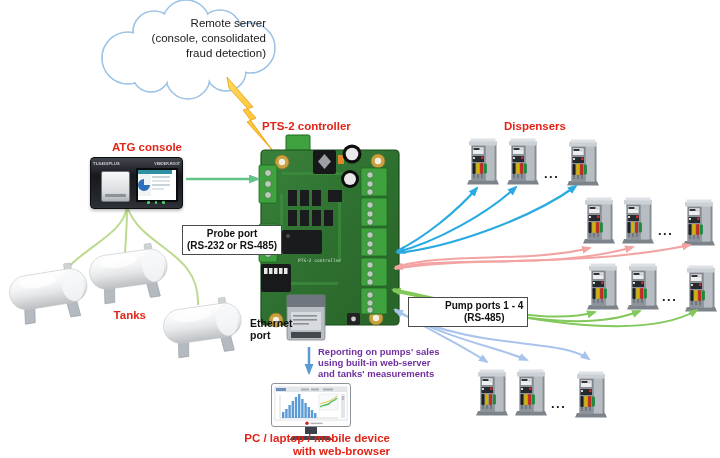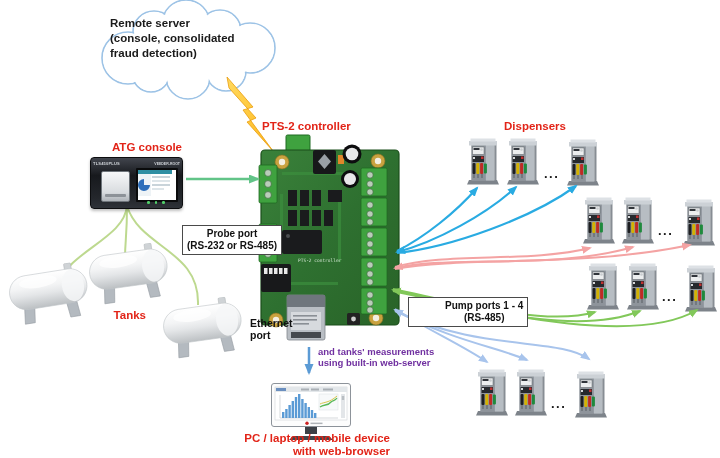--- a/index.html
+++ b/index.html
@@ -5,21 +5,21 @@
   html,body{margin:0;padding:0;background:#fff;}
   #canvas{position:relative;width:720px;height:458px;overflow:hidden;background:#fff;
           font-family:"Liberation Sans",sans-serif;}
   #canvas svg{display:block;}
   .layer{position:absolute;left:0;top:0;pointer-events:none;}
   .z0{z-index:0}.z2{z-index:2}
 
   .lbl-red{position:absolute;z-index:3;color:var(--label_red);font-weight:bold;
            font-size:11.5px;text-align:right;white-space:nowrap;}
   .cloud-text{position:absolute;left:110px;top:16px;width:156px;z-index:3;
-              font-size:11.5px;font-weight:bold;color:#1a1a1a;text-align:left;line-height:15px;}
+              font-size:11.5px;font-weight:normal;color:#1a1a1a;text-align:right;line-height:15px;}
   .port-box{position:absolute;z-index:3;background:#fff;border:1px solid #4a4a4a;
             padding:2px 4px;text-align:center;font-size:10px;font-weight:bold;color:#111;
             line-height:12px;white-space:nowrap;margin-top:38px;}
   .eth-label{position:absolute;left:250px;top:317px;width:60px;z-index:3;
              font-size:10.5px;font-weight:bold;color:#111;line-height:12px;}
   .purple-note{position:absolute;left:318px;top:346px;z-index:3;color:var(--note_purple);
                font-size:9.5px;font-weight:bold;line-height:11px;white-space:nowrap;}
   .ellipsis{position:absolute;z-index:3;font-size:13px;font-weight:bold;color:#1a1a1a;
             letter-spacing:1.5px;}
   .device{position:absolute;z-index:1;}
@@ -396,22 +396,23 @@
     <div>Pump ports 1 - 4</div>
     <div>(RS-485)</div>
   </div>
 
   <div class="eth-label">
     <div>Ethernet</div>
     <div>port</div>
   </div>
 
   <div class="purple-note">
+    <div>Reporting on pumps' sales</div>
+    <div>using built-in web-server</div>
     <div>and tanks' measurements</div>
-    <div>using built-in web-server</div>
   </div>
 
   <span class="ellipsis" style="left:544px;top:166px;">...</span>
   <span class="ellipsis" style="left:658px;top:223px;">...</span>
   <span class="ellipsis" style="left:662px;top:289px;">...</span>
   <span class="ellipsis" style="left:551px;top:396px;">...</span>
 
 </div>
 
 </body></html>

